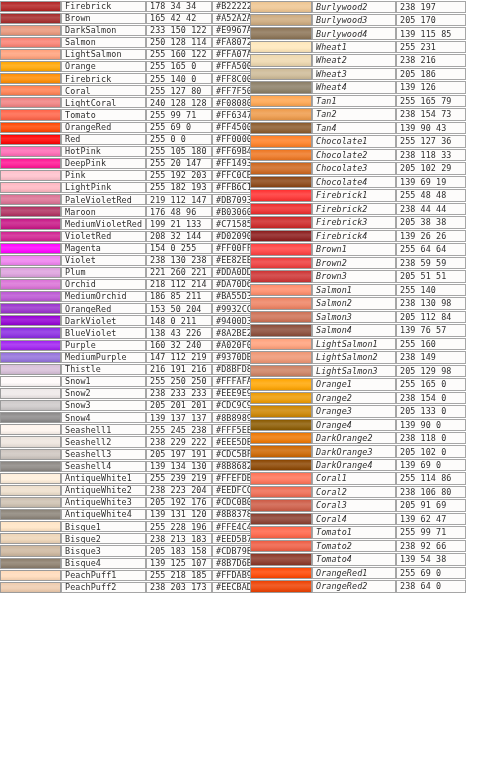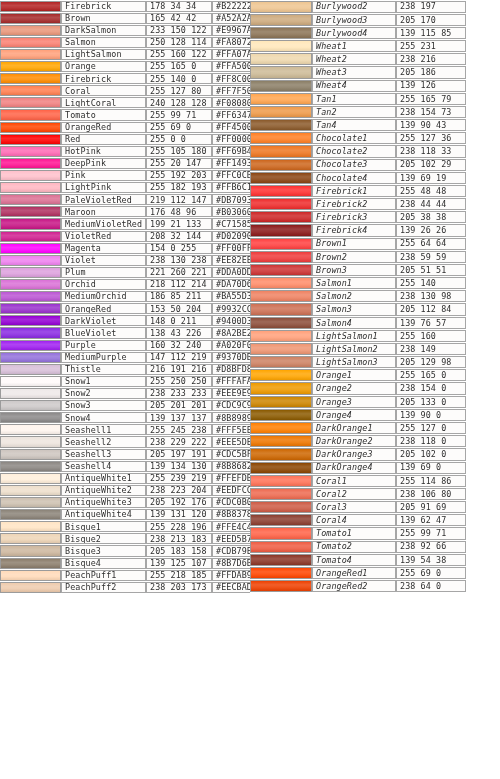--- a/index.html
+++ b/index.html
@@ -817,28 +817,20 @@
         <div class="row">
           <div class="swatch">
             <div class="fill" style="background: rgb(139, 90, 0);"></div>
             <div class="sheen"></div>
           </div>
           <div class="cell name">Orange4</div>
           <div class="cell rgb">139 90 0</div>
         </div>
         <div class="row">
           <div class="swatch">
-            <div class="fill" style="background: rgb(255, 127, 0);"></div>
-            <div class="sheen"></div>
-          </div>
-          <div class="cell name">DarkOrange1</div>
-          <div class="cell rgb">255 127 0</div>
-        </div>
-        <div class="row">
-          <div class="swatch">
             <div class="fill" style="background: rgb(238, 118, 0);"></div>
             <div class="sheen"></div>
           </div>
           <div class="cell name">DarkOrange2</div>
           <div class="cell rgb">238 118 0</div>
         </div>
         <div class="row">
           <div class="swatch">
             <div class="fill" style="background: rgb(205, 102, 0);"></div>
             <div class="sheen"></div>

